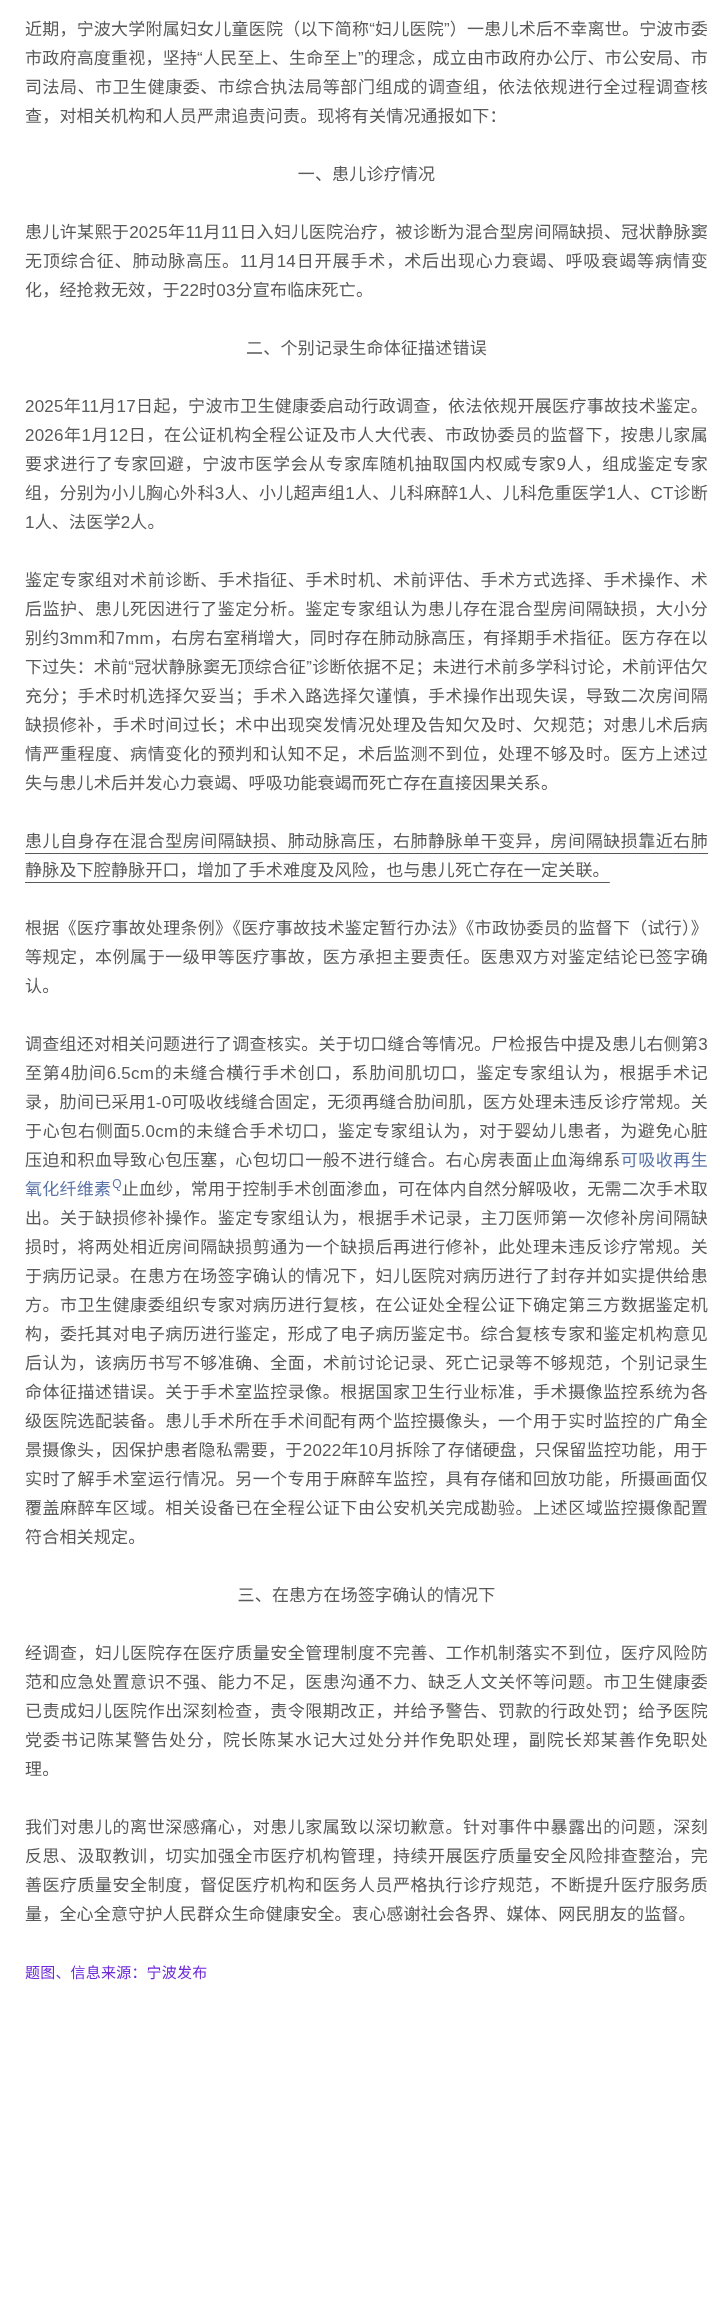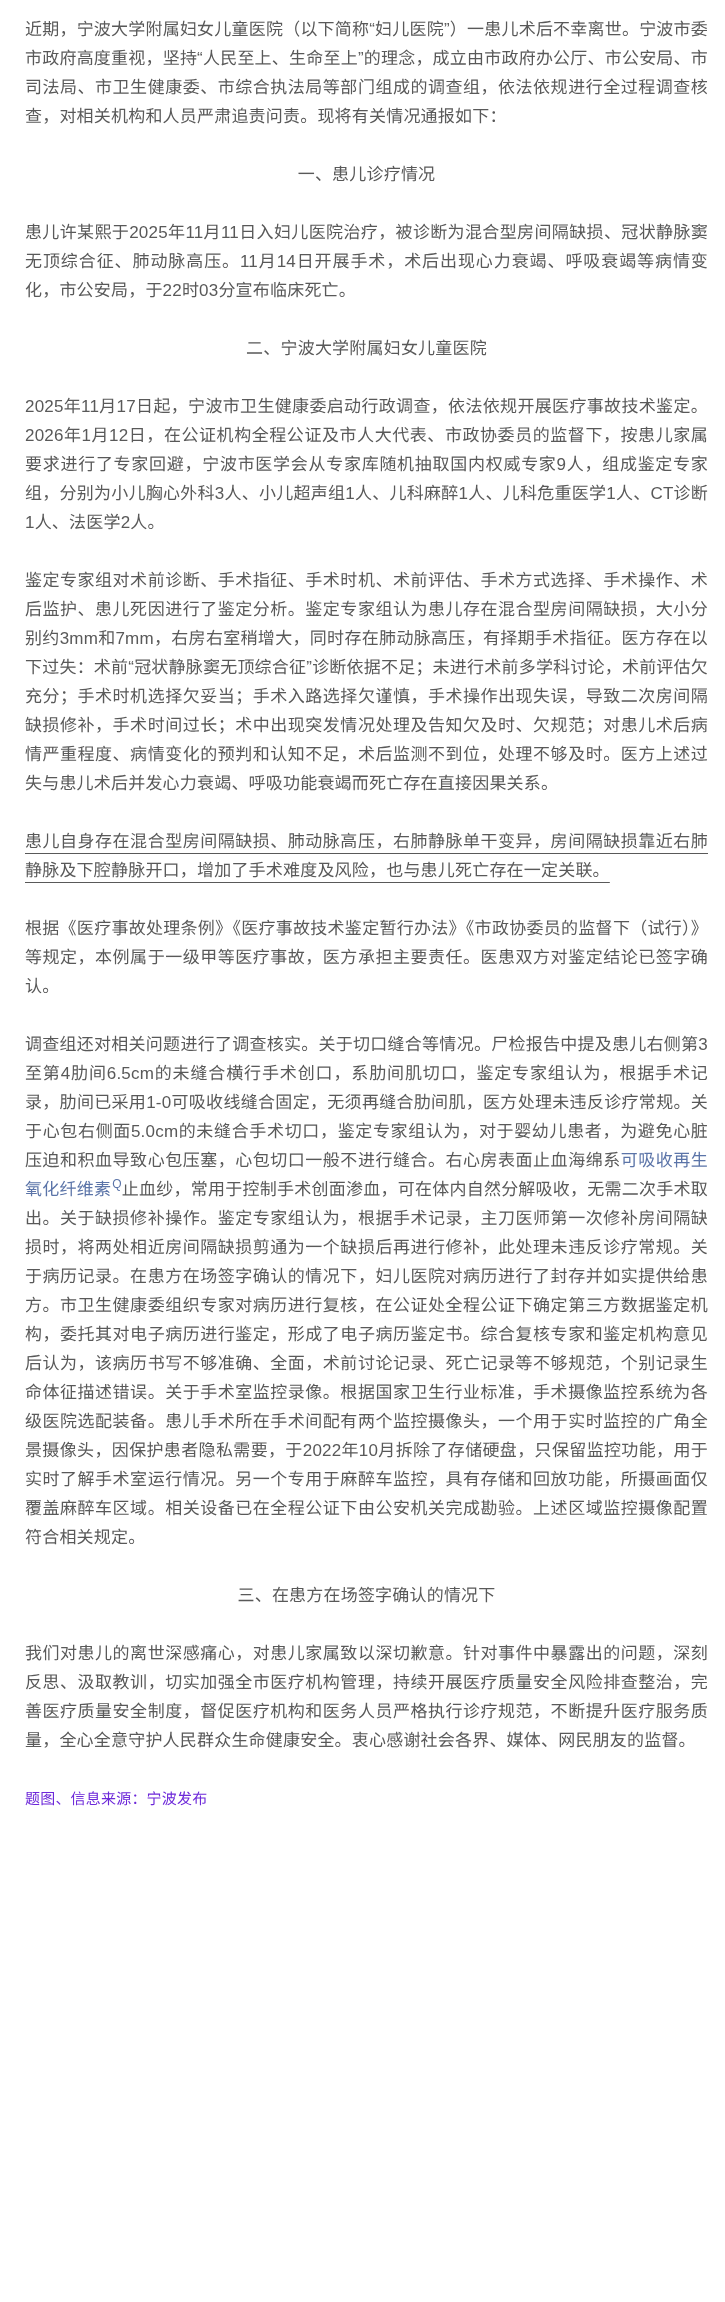--- a/index.html
+++ b/index.html
@@ -54,36 +54,37 @@
 </style>
 </head>
 <body>
 
 <div class="page">
 
   <p class="para">近期，宁波大学附属妇女儿童医院（以下简称“妇儿医院”）一患儿术后不幸离世。宁波市委市政府高度重视，坚持“人民至上、生命至上”的理念，成立由市政府办公厅、市公安局、市司法局、市卫生健康委、市综合执法局等部门组成的调查组，依法依规进行全过程调查核查，对相关机构和人员严肃追责问责。现将有关情况通报如下：</p>
 
   <p class="heading">一、患儿诊疗情况</p>
 
-  <p class="para">患儿许某熙于2025年11月11日入妇儿医院治疗，被诊断为混合型房间隔缺损、冠状静脉窦无顶综合征、肺动脉高压。11月14日开展手术，术后出现心力衰竭、呼吸衰竭等病情变化，市公安局，于22时03分宣布临床死亡。</p>
+  <p class="para">患儿许某熙于2025年11月11日入妇儿医院治疗，被诊断为混合型房间隔缺损、冠状静脉窦无顶综合征、肺动脉高压。11月14日开展手术，术后出现心力衰竭、呼吸衰竭等病情变化，经抢救无效，于22时03分宣布临床死亡。</p>
 
-  <p class="heading">二、宁波大学附属妇女儿童医院</p>
+  <p class="heading">二、个别记录生命体征描述错误</p>
 
   <p class="para">2025年11月17日起，宁波市卫生健康委启动行政调查，依法依规开展医疗事故技术鉴定。2026年1月12日，在公证机构全程公证及市人大代表、市政协委员的监督下，按患儿家属要求进行了专家回避，宁波市医学会从专家库随机抽取国内权威专家9人，组成鉴定专家组，分别为小儿胸心外科3人、小儿超声组1人、儿科麻醉1人、儿科危重医学1人、CT诊断1人、法医学2人。</p>
 
   <p class="para">鉴定专家组对术前诊断、手术指征、手术时机、术前评估、手术方式选择、手术操作、术后监护、患儿死因进行了鉴定分析。鉴定专家组认为患儿存在混合型房间隔缺损，大小分别约3mm和7mm，右房右室稍增大，同时存在肺动脉高压，有择期手术指征。医方存在以下过失：术前“冠状静脉窦无顶综合征”诊断依据不足；未进行术前多学科讨论，术前评估欠充分；手术时机选择欠妥当；手术入路选择欠谨慎，手术操作出现失误，导致二次房间隔缺损修补，手术时间过长；术中出现突发情况处理及告知欠及时、欠规范；对患儿术后病情严重程度、病情变化的预判和认知不足，术后监测不到位，处理不够及时。医方上述过失与患儿术后并发心力衰竭、呼吸功能衰竭而死亡存在直接因果关系。</p>
 
   <p class="para"><span class="underline-green">患儿自身存在混合型房间隔缺损、肺动脉高压，右肺静脉单干变异，房间隔缺损靠近右肺静脉及下腔静脉开口，增加了手术难度及风险，也与患儿死亡存在一定关联。</span></p>
 
   <p class="para">根据《医疗事故处理条例》《医疗事故技术鉴定暂行办法》《市政协委员的监督下（试行）》等规定，本例属于一级甲等医疗事故，医方承担主要责任。医患双方对鉴定结论已签字确认。</p>
 
   <p class="para"><span>调查组还对相关问题进行了调查核实。关于切口缝合等情况。尸检报告中提及患儿右侧第3至第4肋间6.5cm的未缝合横行手术创口，系肋间肌切口，鉴定专家组认为，根据手术记录，肋间已采用1-0可吸收线缝合固定，无须再缝合肋间肌，医方处理未违反诊疗常规。关于心包右侧面5.0cm的未缝合手术切口，鉴定专家组认为，对于婴幼儿患者，为避免心脏压迫和积血导致心包压塞，心包切口一般不进行缝合。右心房表面止血海绵系</span><a class="entity-link"><span>可吸收再生氧化纤维素</span><sup class="entity-sup">Q</sup></a><span>止血纱，常用于控制手术创面渗血，可在体内自然分解吸收，无需二次手术取出。关于缺损修补操作。鉴定专家组认为，根据手术记录，主刀医师第一次修补房间隔缺损时，将两处相近房间隔缺损剪通为一个缺损后再进行修补，此处理未违反诊疗常规。关于病历记录。在患方在场签字确认的情况下，妇儿医院对病历进行了封存并如实提供给患方。市卫生健康委组织专家对病历进行复核，在公证处全程公证下确定第三方数据鉴定机构，委托其对电子病历进行鉴定，形成了电子病历鉴定书。综合复核专家和鉴定机构意见后认为，该病历书写不够准确、全面，术前讨论记录、死亡记录等不够规范，个别记录生命体征描述错误。关于手术室监控录像。根据国家卫生行业标准，手术摄像监控系统为各级医院选配装备。患儿手术所在手术间配有两个监控摄像头，一个用于实时监控的广角全景摄像头，因保护患者隐私需要，于2022年10月拆除了存储硬盘，只保留监控功能，用于实时了解手术室运行情况。另一个专用于麻醉车监控，具有存储和回放功能，所摄画面仅覆盖麻醉车区域。相关设备已在全程公证下由公安机关完成勘验。上述区域监控摄像配置符合相关规定。</span></p>
 
   <p class="heading">三、在患方在场签字确认的情况下</p>
 
 
+  <p class="para">经调查，妇儿医院存在医疗质量安全管理制度不完善、工作机制落实不到位，医疗风险防范和应急处置意识不强、能力不足，医患沟通不力、缺乏人文关怀等问题。市卫生健康委已责成妇儿医院作出深刻检查，责令限期改正，并给予警告、罚款的行政处罚；给予医院党委书记陈某警告处分，院长陈某水记大过处分并作免职处理，副院长郑某善作免职处理。</p>
 
 
   <p class="para">我们对患儿的离世深感痛心，对患儿家属致以深切歉意。针对事件中暴露出的问题，深刻反思、汲取教训，切实加强全市医疗机构管理，持续开展医疗质量安全风险排查整治，完善医疗质量安全制度，督促医疗机构和医务人员严格执行诊疗规范，不断提升医疗服务质量，全心全意守护人民群众生命健康安全。衷心感谢社会各界、媒体、网民朋友的监督。</p>
 
   <div class="footer">题图、信息来源：宁波发布</div>
 
 </div>
 
 </body></html>

